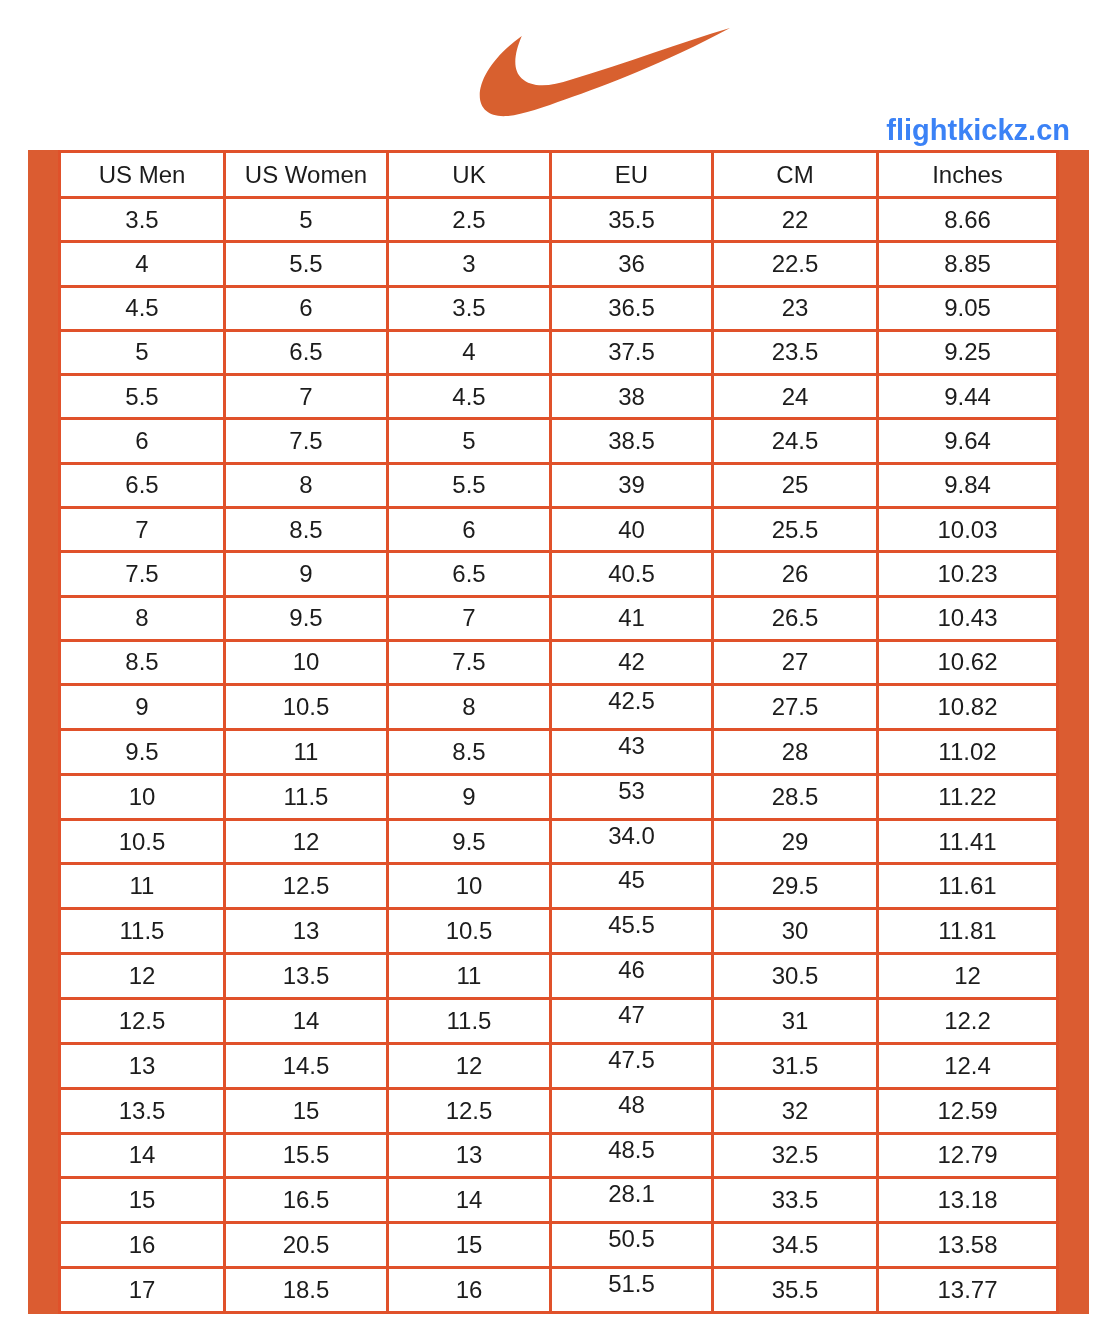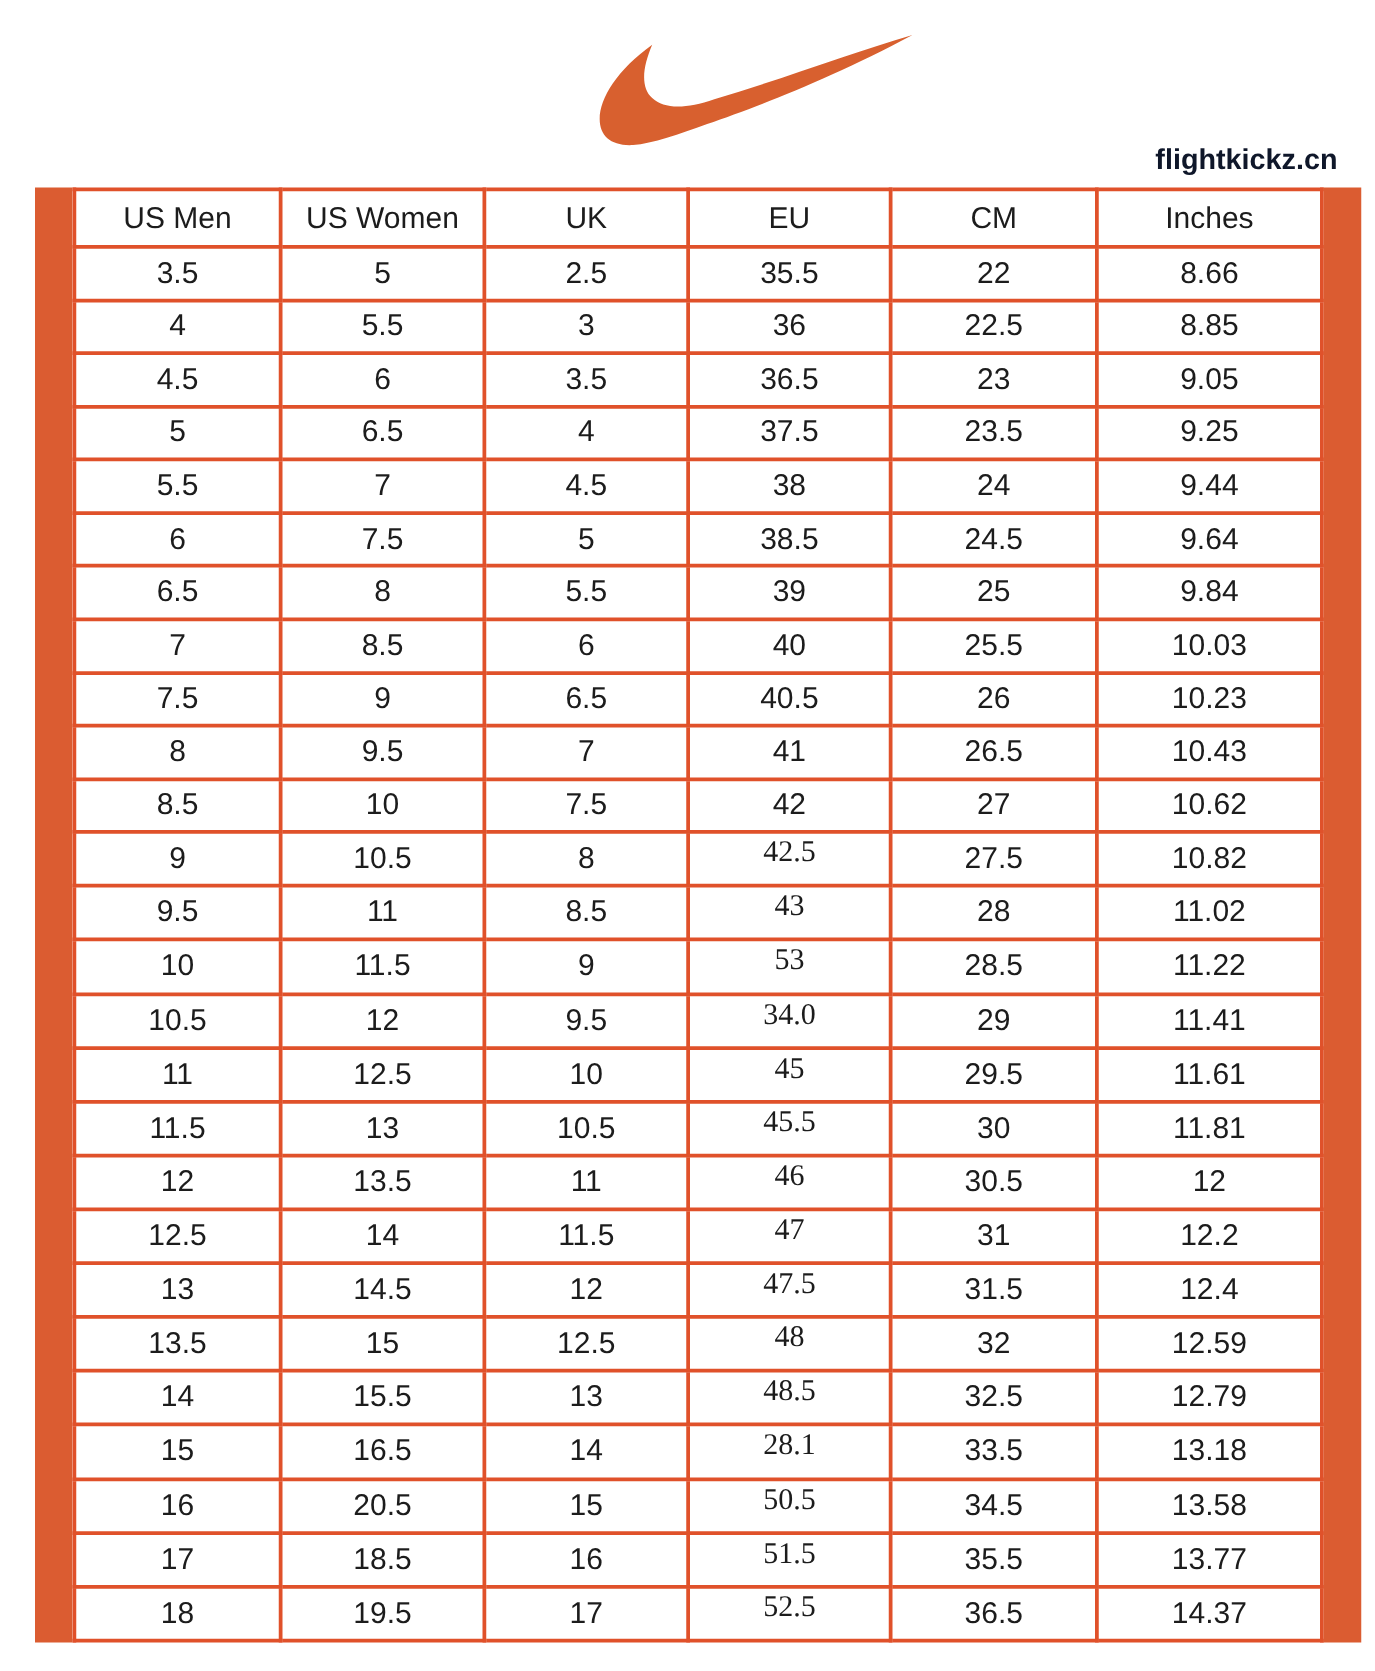--- a/index.html
+++ b/index.html
@@ -21,24 +21,24 @@
   .logo-wrap {
     position: absolute;
     left: 453px; top: 24px;
     width: 277px; height: 99px;
   }
   .logo-wrap svg { width: 100%; height: 100%; display: block; }
 
   .site-label {
     position: absolute;
     top: 114px; right: 30px;
-    font-size: 23px;
+    font-size: 29px;
     font-weight: 600;
     letter-spacing: 0px;
-    color: #0f172a;
+    color: #3b82f6;
   }
 
   .chart-wrap {
     position: absolute;
     left: 28px; top: 150px;
     width: 1058px; height: 1164px;
     display: flex;
     flex-direction: row;
   }
   .accent-bar {
@@ -63,21 +63,20 @@
     font-weight: 400;
     color: var(--text);
     padding: 0;
   }
   .size-table thead tr { height: 46px; }
   .size-table th { font-weight: 400; text-align: center; }
   .size-table td.raised {
     vertical-align: top;
     padding-top: 2px;
     line-height: 1.1;
-    font-family: Liberation Serif, serif;
   }
 </style>
 </head>
 <body>
 
 <div class="page">
 
   <div class="logo-wrap">
     <svg viewBox="0 0 290 100" preserveAspectRatio="none" aria-hidden="true">
       <path fill="var(--swoosh)" d="M72 12
@@ -309,27 +308,19 @@
             <td>13.58</td>
           </tr>
           <tr>
             <td>17</td>
             <td>18.5</td>
             <td>16</td>
             <td class="raised">51.5</td>
             <td>35.5</td>
             <td>13.77</td>
           </tr>
-          <tr>
-            <td>18</td>
-            <td>19.5</td>
-            <td>17</td>
-            <td class="raised">52.5</td>
-            <td>36.5</td>
-            <td>14.37</td>
-          </tr>
         </tbody>
     </table>
 
     <div class="accent-bar"></div>
   </div>
 
 </div>
 
 </body></html>

